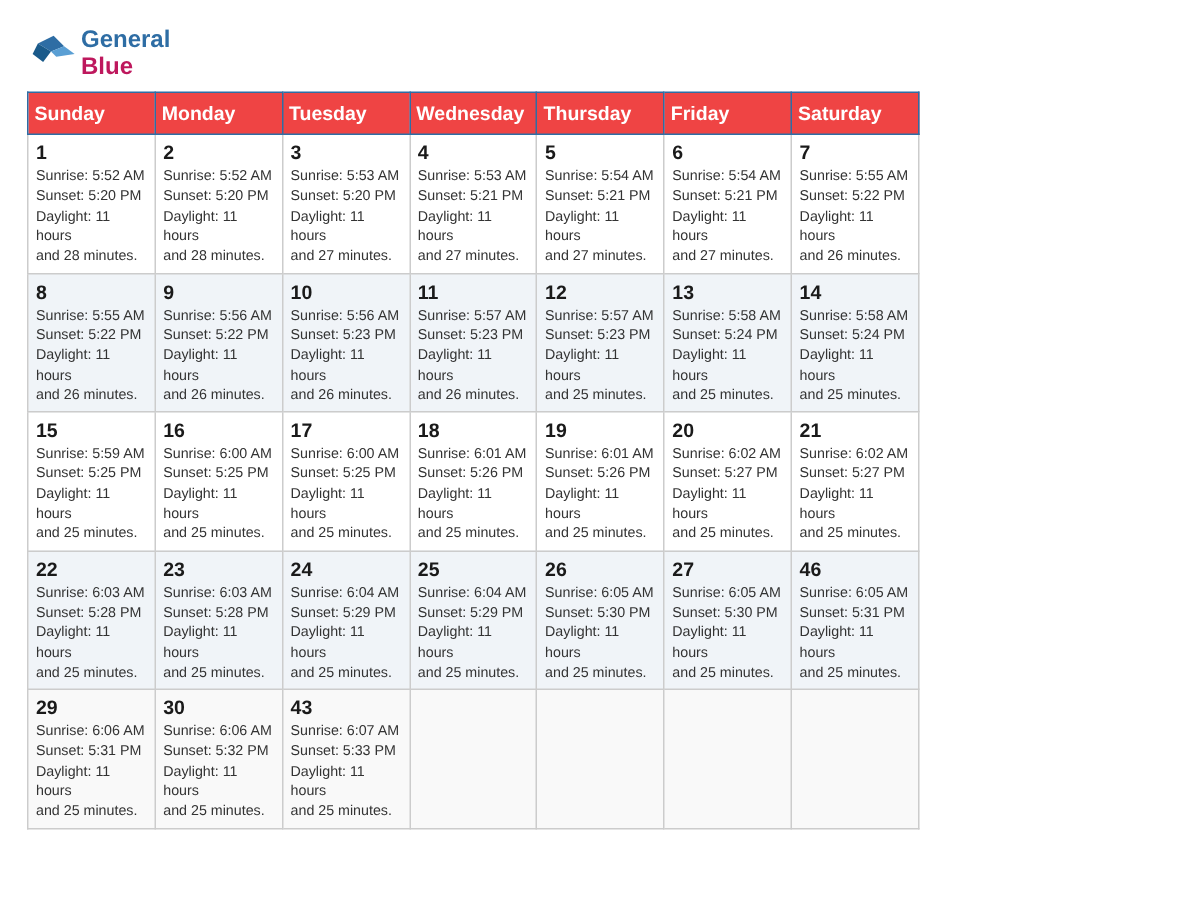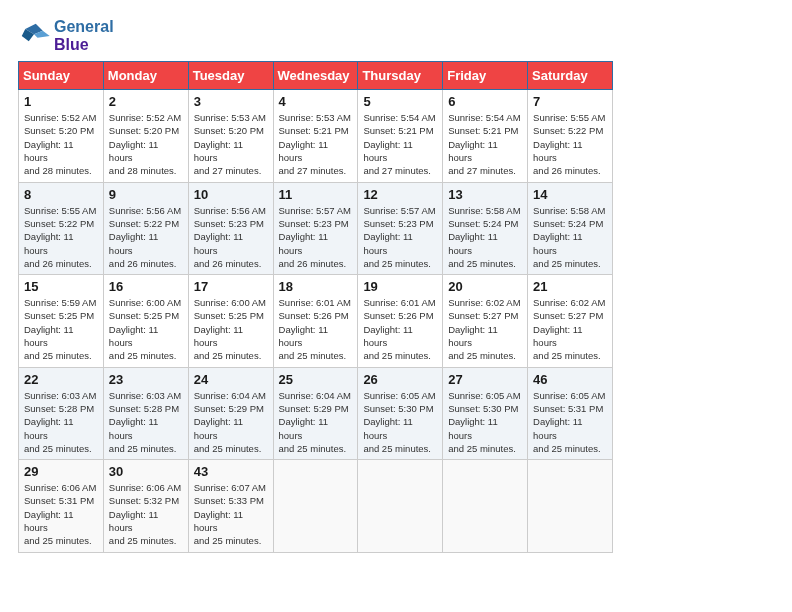--- a/index.html
+++ b/index.html
@@ -91,21 +91,21 @@
     <div class="logo">
       <svg class="logo-bird" viewBox="0 0 36 32">
         <polygon points="8,8 20,2 28,10 18,14" fill="#2e6da4"></polygon>
         <polygon points="18,14 28,10 36,16 22,18" fill="#5a9fd4"></polygon>
         <polygon points="8,8 18,14 12,22 4,16" fill="#1a5a8a"></polygon>
       </svg>
       <div>
         <div style="font-size:16px;font-weight:bold;color:#1a1a1a;line-height:1.1;">
           <span style="color:#2e6da4;">General</span>
         </div>
-        <div style="font-size:16px;font-weight:bold;color:#4c1d95;line-height:1.1;">Blue</div>
+        <div style="font-size:16px;font-weight:bold;color:#be185d;line-height:1.1;">Blue</div>
       </div>
     </div>
     <div class="title-block">
       <div class="month-title"></div>
       <div class="location"></div>
     </div>
   </div>
 
   <table class="calendar">
     <thead>

